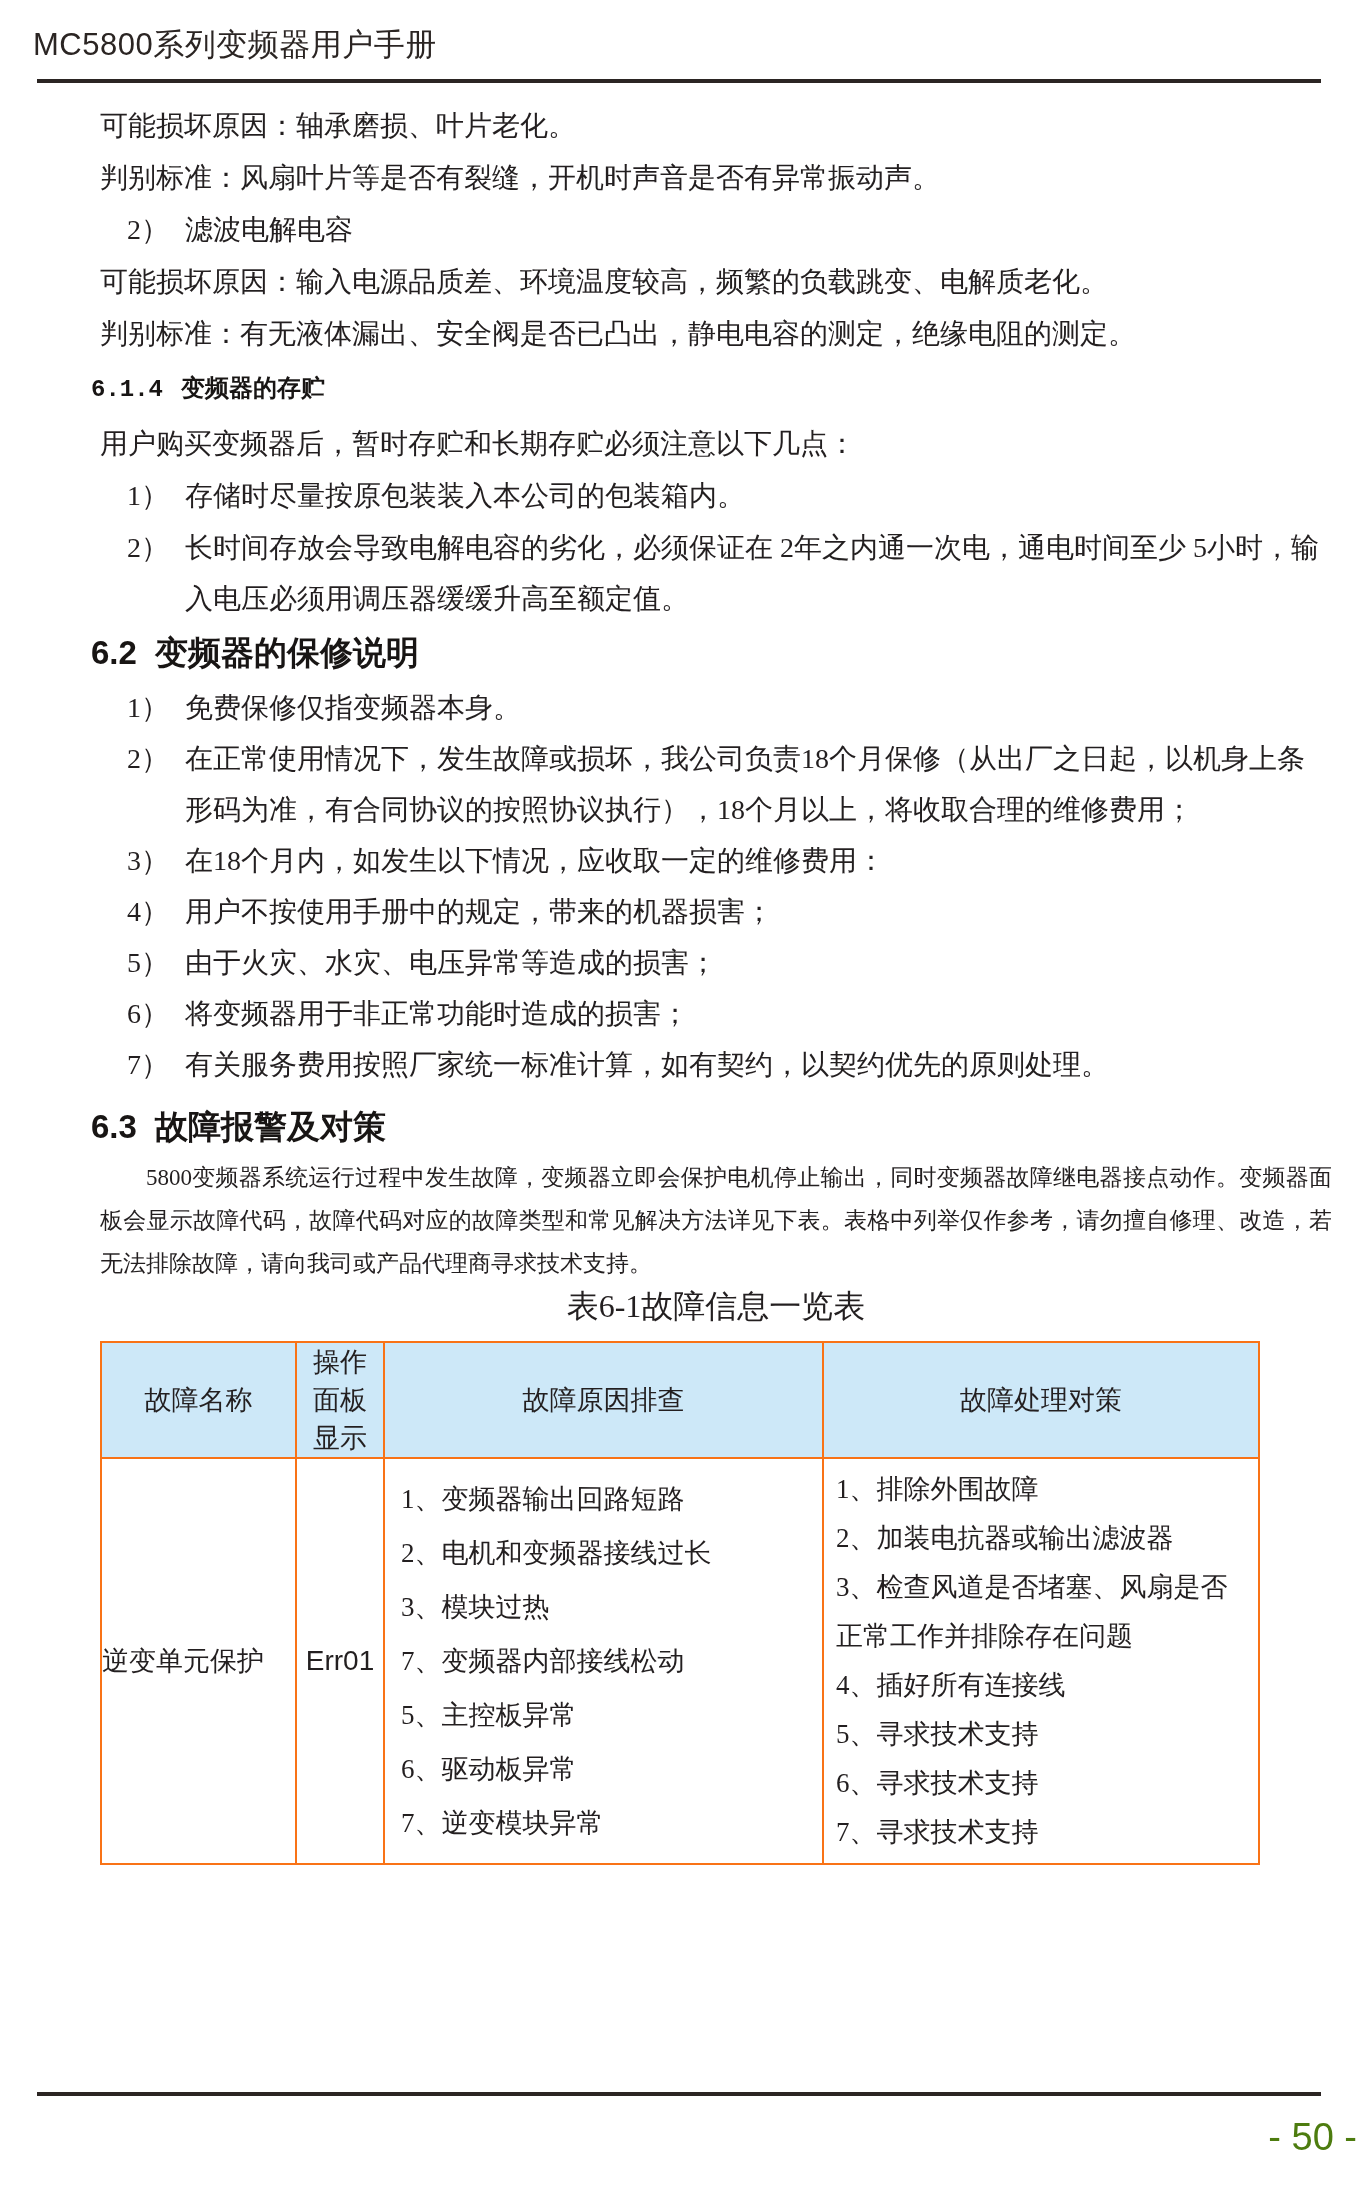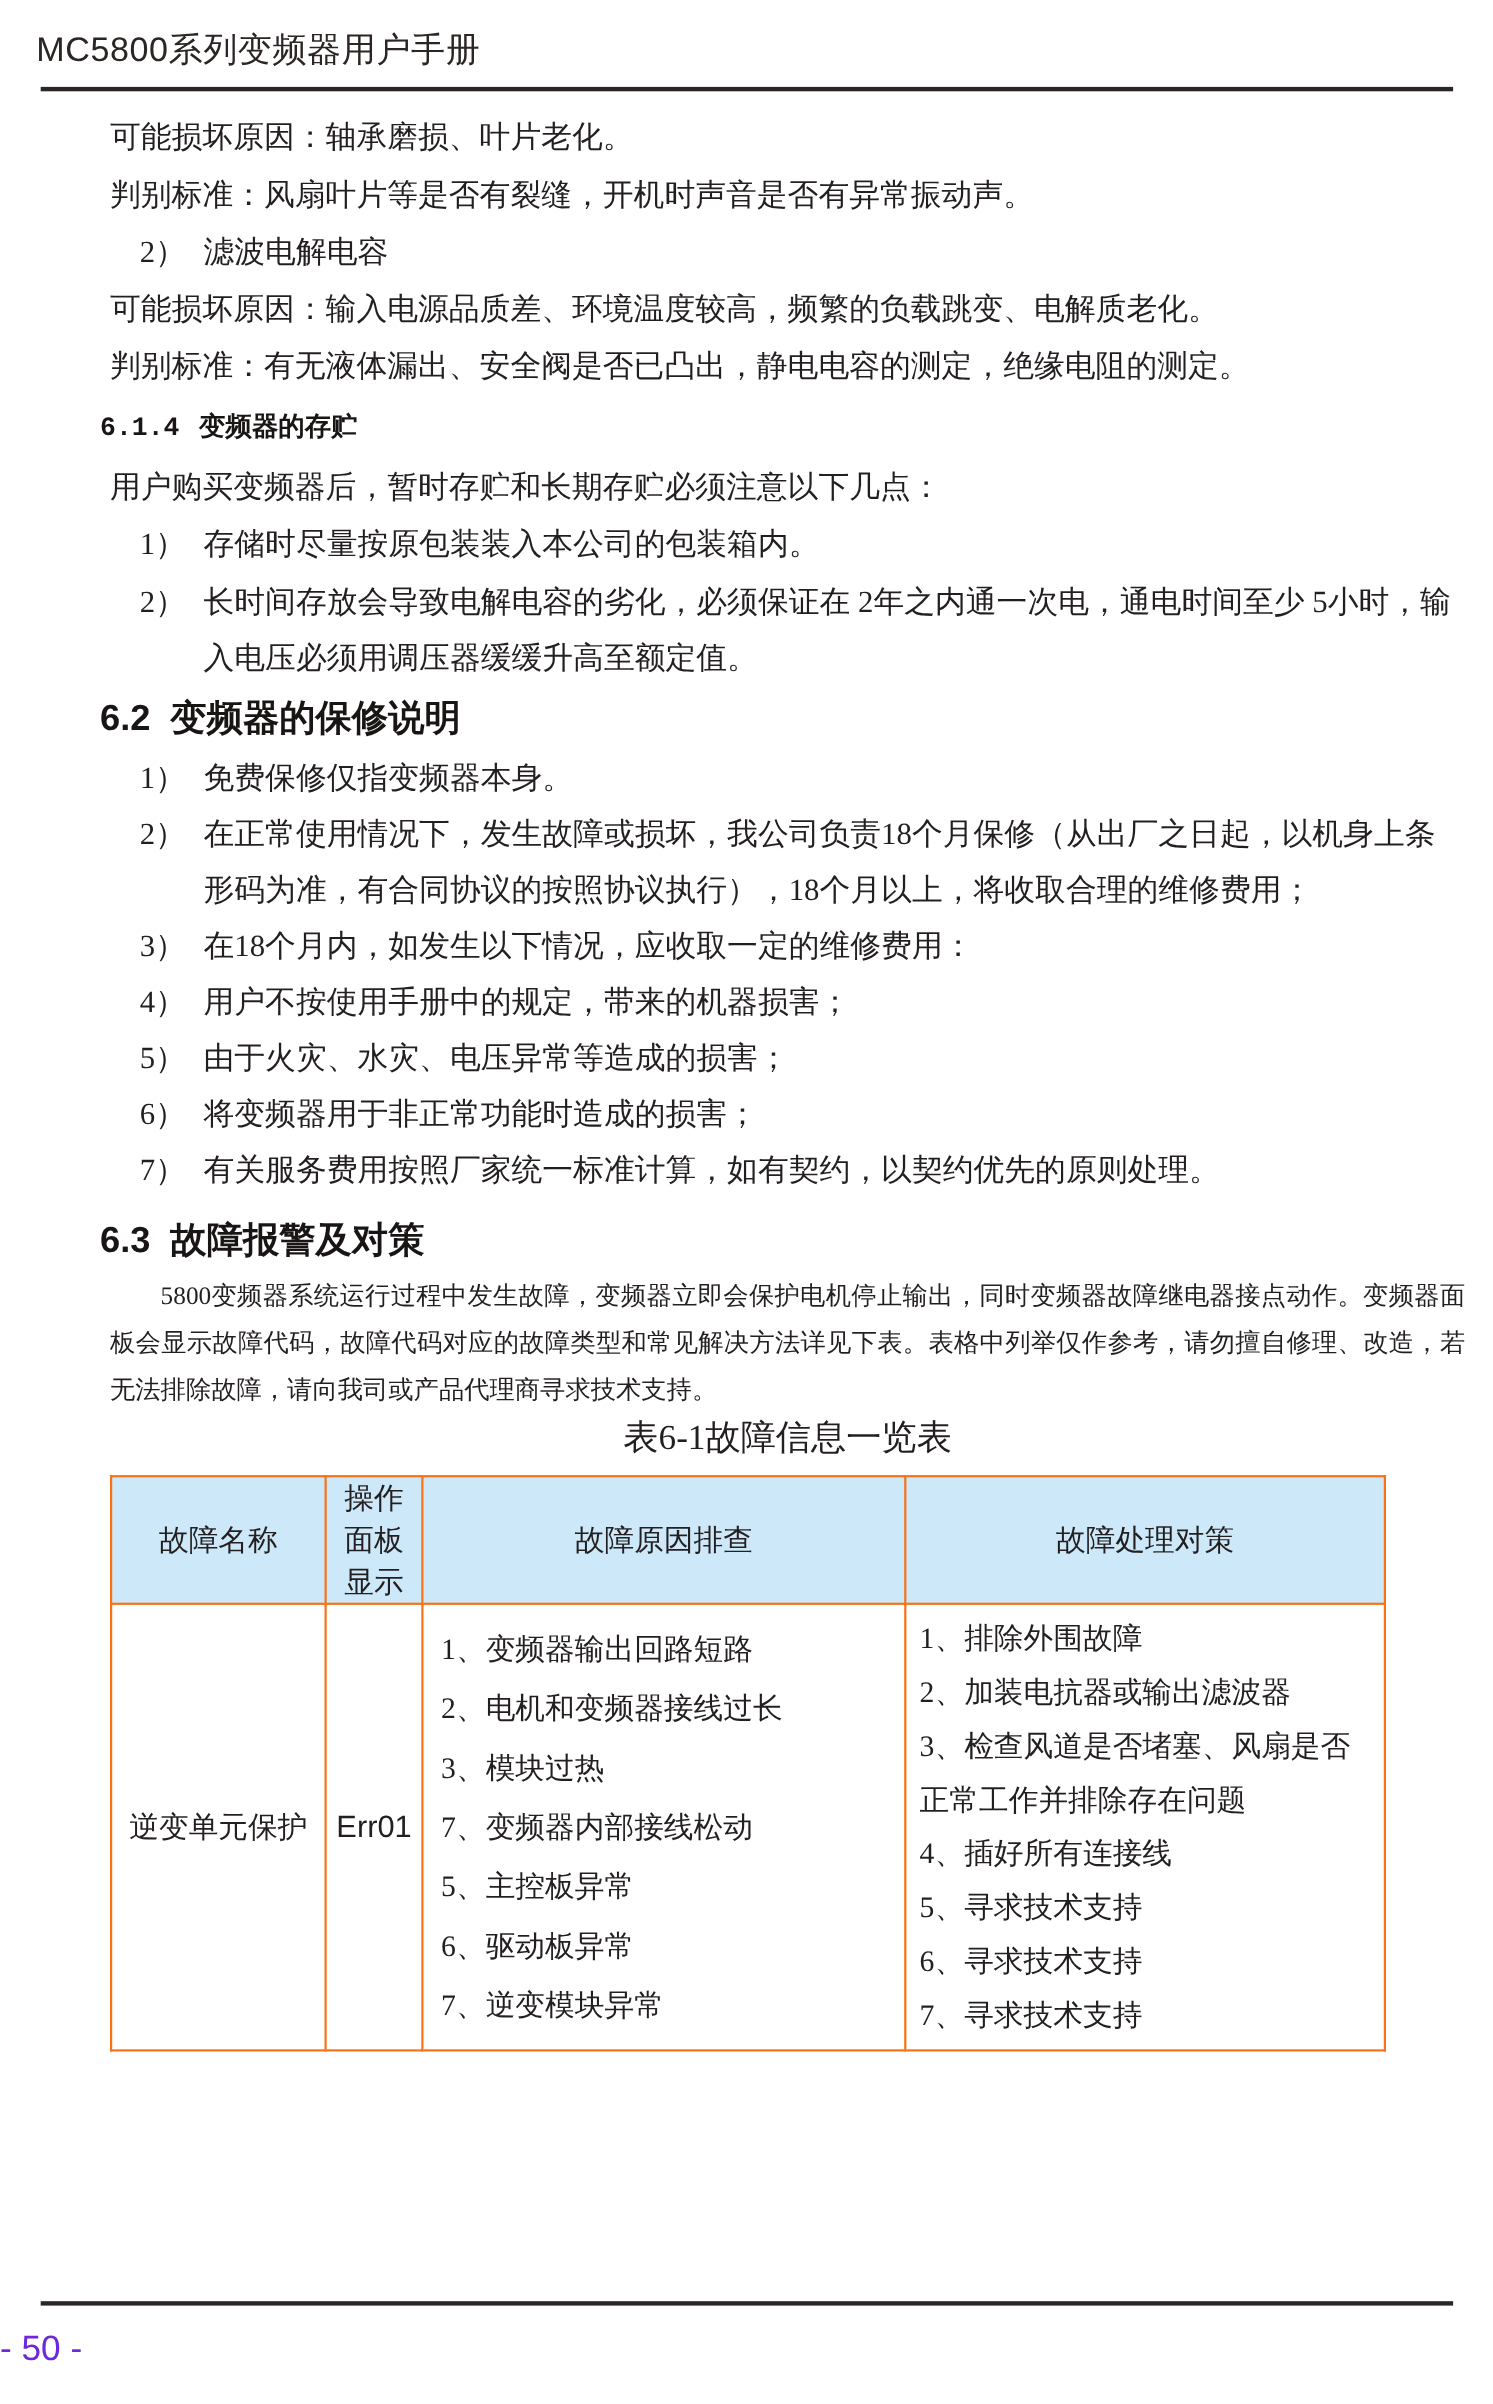--- a/index.html
+++ b/index.html
@@ -21,23 +21,23 @@
   .rule-top {
     position:absolute; left:37px; top:79px;
     width:1284px; height:4px; background:#2b2523;
   }
   .rule-bottom {
     position:absolute; left:37px; top:2092px;
     width:1284px; height:4px; background:#2b2523;
   }
   .page-number {
     position:absolute; left:0; top:2116px; width:100%;
-    text-align:left;
-    font-family:"Liberation Sans","DejaVu Sans",sans-serif;
-    font-size:32px; color:#6d28d9;
+    text-align:right;
+    font-family:"Liberation Sans","DejaVu Sans",sans-serif;
+    font-size:38px; color:#4d7c0f;
   }
   
   .content {
     position:absolute; left:100px; top:100px; width:1232px;
     font-size:28px; line-height:52px;
   }
   .body-line { margin:0; }
   .list-item { position:relative; padding-left:85px; margin:0; }
   .list-item .num { position:absolute; left:27px; top:0; }
   .list-tight { line-height:51px; }
@@ -66,21 +66,21 @@
   .fault-table th, .fault-table td {
     border:2px solid #f97316; padding:0;
   }
   .fault-table thead th {
     background:#cde8f8; font-weight:normal;
     height:113px; text-align:center; vertical-align:middle;
     line-height:38px;
   }
   .fault-table thead th.th-panel { padding:0 14px; }
   .fault-table tbody tr { height:405px; }
-  td.cell-name  { text-align:center; vertical-align:middle; }
+  td.cell-name  { text-align:left; vertical-align:middle; }
   td.cell-code  {
     text-align:center; vertical-align:middle;
     font-family:"Liberation Sans","DejaVu Sans",sans-serif;
     font-size:28px;
   }
   td.cell-causes    { vertical-align:middle; padding:6px 6px 6px 16px; }
   td.cell-solutions { vertical-align:middle; padding:6px 6px 6px 12px; }
   .cause-line    { line-height:54px; }
   .solution-line { line-height:49px; }
 </style>

